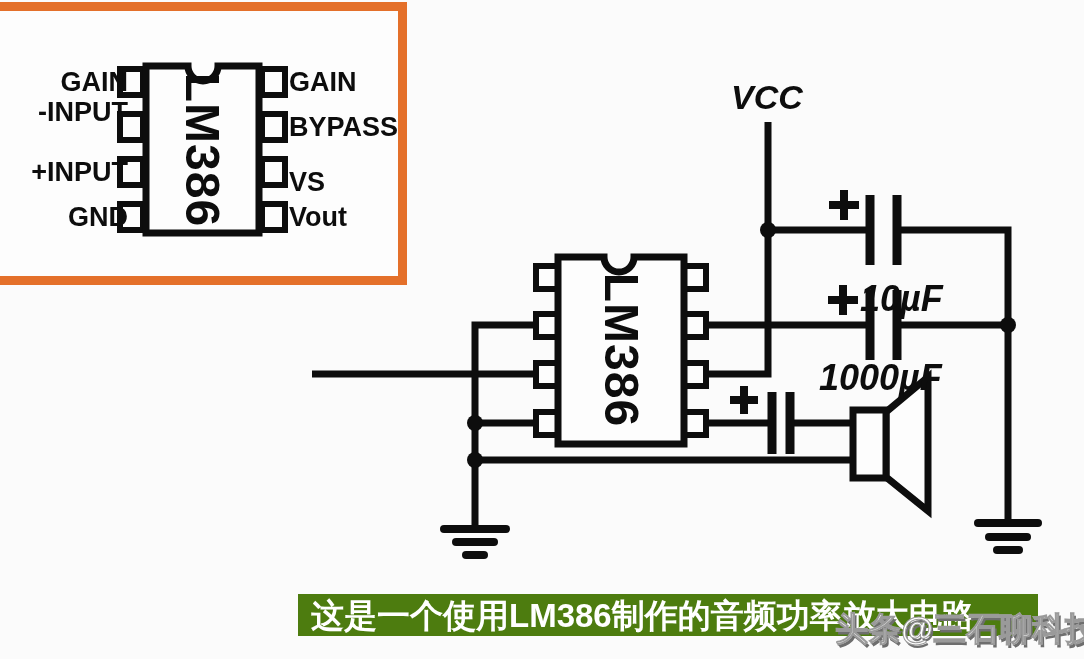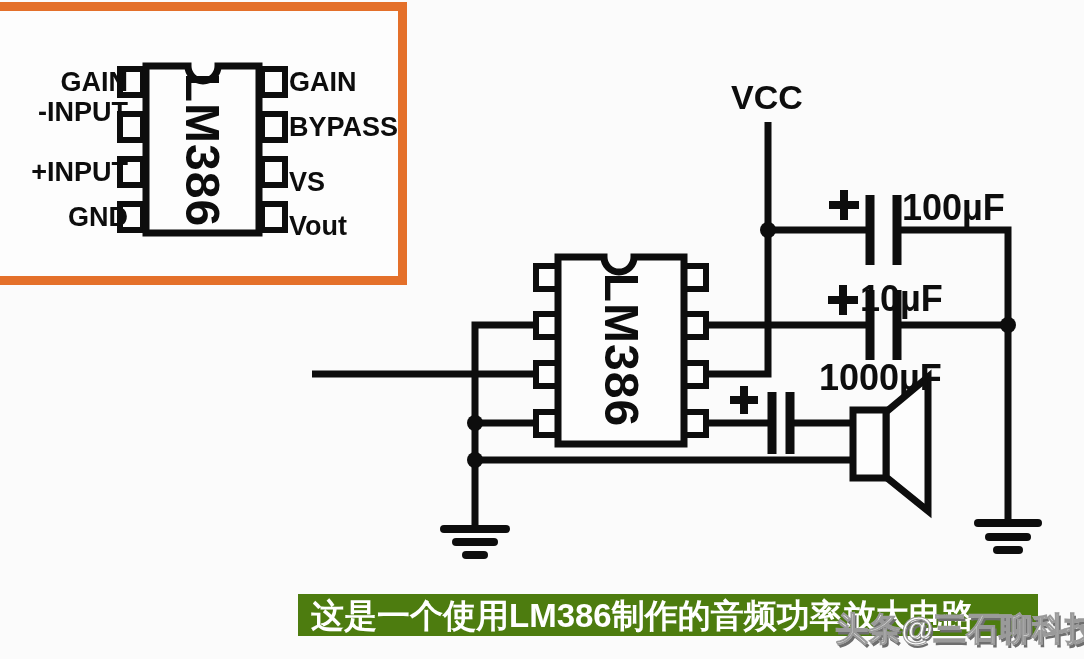--- a/index.html
+++ b/index.html
@@ -9,21 +9,21 @@
   .pinout-panel{position:absolute;left:-12px;top:2px;width:419px;height:283px;
        box-sizing:border-box;border:9px solid #e4702a;background:#fdfdfd;z-index:1;}
   svg.circuit{position:absolute;left:0;top:0;z-index:2;}
   .lbl{position:absolute;font-weight:bold;color:#0d0d0d;white-space:nowrap;
        font-family:"Liberation Sans",sans-serif;z-index:3;}
   .pin-lbl{font-size:27px;line-height:28px;}
   .pin-lbl-left{left:0;width:128px;text-align:right;}
   .pin-lbl-right{left:289px;text-align:left;}
   .chip-lbl{font-size:48px;letter-spacing:1px;text-align:center;line-height:48px;
        transform:rotate(90deg);}
-  .sig-lbl{font-size:36px;line-height:36px;}
+  .sig-lbl{font-size:36px;line-height:36px;font-style:italic;}
   .subtitle-bar{position:absolute;left:298px;top:594px;width:740px;height:42px;
        background:#4d7c0f;z-index:4;}
   .subtitle-text{position:absolute;left:13px;top:0;line-height:43px;font-size:33px;
        font-weight:bold;color:#ffffff;white-space:nowrap;
        font-family:"Liberation Sans",sans-serif;}
   .watermark{position:absolute;left:835px;top:607px;font-size:33px;font-weight:bold;
        color:#ffffff;white-space:nowrap;z-index:5;
        text-shadow:2px 3px 0 #6e6e6e;-webkit-text-stroke:1px #9a9a9a;
        font-family:"Liberation Sans",sans-serif;}
 </style>
@@ -116,26 +116,25 @@
   </svg>
 
   <div class="lbl pin-lbl pin-lbl-left" style="top:68px">GAIN</div>
   <div class="lbl pin-lbl pin-lbl-left" style="top:98px">-INPUT</div>
   <div class="lbl pin-lbl pin-lbl-left" style="top:203px">GND</div>
   <div class="lbl pin-lbl pin-lbl-left" style="top:158px">+INPUT</div>
 
   <div class="lbl pin-lbl pin-lbl-right" style="top:68px">GAIN</div>
   <div class="lbl pin-lbl pin-lbl-right" style="top:113px">BYPASS</div>
   <div class="lbl pin-lbl pin-lbl-right" style="top:168px">VS</div>
-  <div class="lbl pin-lbl pin-lbl-right" style="top:212px">Vout</div>
+  <div class="lbl pin-lbl pin-lbl-right" style="top:203px">Vout</div>
 
   <div class="lbl chip-lbl" style="left:117px;top:126px;width:170px;height:48px">LM386</div>
 
   <div class="lbl sig-lbl" style="left:731px;top:79px;font-size:34px">VCC</div>
-  <div class="lbl sig-lbl" style="left:902px;top:190px">100µF</div>
   <div class="lbl sig-lbl" style="left:860px;top:281px">10µF</div>
   <div class="lbl sig-lbl" style="left:819px;top:360px">1000µF</div>
 
   <div class="lbl chip-lbl" style="left:531px;top:326px;width:180px;height:48px">LM386</div>
 
   <div class="subtitle-bar">
     <div class="subtitle-text">这是一个使用LM386制作的音频功率放大电路</div>
   </div>
   <div class="watermark">头条@三石聊科技</div>
 

